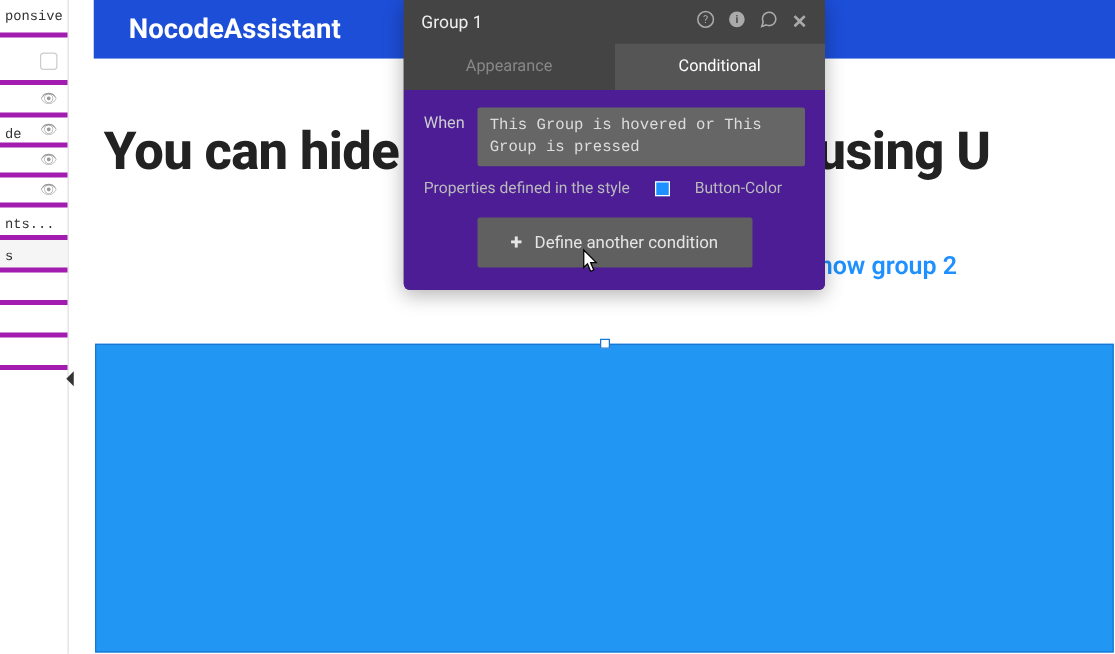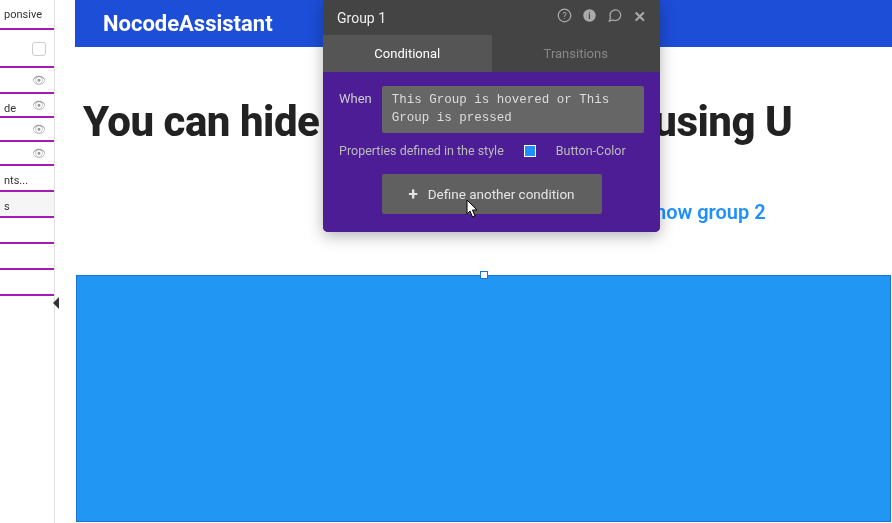--- a/index.html
+++ b/index.html
@@ -19,24 +19,25 @@
       top: 0;
       width: 55px;
       height: 523px;
       background: #fff;
       border-right: 1px solid #e0e0e0;
     }
     .sidebar-item {
       padding: 8px 4px;
       font-size: 11px;
       color: #333;
-      border-bottom: 2px solid #a21caf;
+      border-bottom: 4px solid #a21caf;
       white-space: nowrap;
       overflow: hidden;
       position: relative;
+      font-family: Liberation Mono, monospace;
     }
     .sidebar-checkbox {
       position: absolute;
       right: 8px;
       top: 12px;
       width: 14px;
       height: 14px;
       border: 1px solid #ccc;
       border-radius: 3px;
       background: #fff;
@@ -309,22 +310,22 @@
       </span>
       <span class="header-icon">
         <svg width="16" height="15" viewBox="0 0 24 24" fill="none" stroke="currentColor" stroke-width="2">
             <path d="M21 11.5a8.38 8.38 0 0 1-.9 3.8 8.5 8.5 0 0 1-7.6 4.7 8.38 8.38 0 0 1-3.8-.9L3 21l1.9-5.7a8.38 8.38 0 0 1-.9-3.8 8.5 8.5 0 0 1 4.7-7.6 8.38 8.38 0 0 1 3.8-.9h.5a8.48 8.48 0 0 1 8 8v.5z"></path>
           </svg>
       </span>
       <span class="header-icon" style="font-weight:bold;">✕</span>
     </div>
   </div>
   <div class="popup-tabs">
+    <div class="tab">Appearance</div>
     <div class="tab active">Conditional</div>
-    <div class="tab">Transitions</div>
   </div>
   <div class="popup-body">
     <div class="condition-row">
       <span class="condition-label">When</span>
       <div class="condition-expr">This Group is hovered or This Group is pressed</div>
     </div>
     <div class="properties-row">
       <span>Properties defined in the style</span>
       <span class="color-swatch"></span>
       <span>Button-Color</span>

